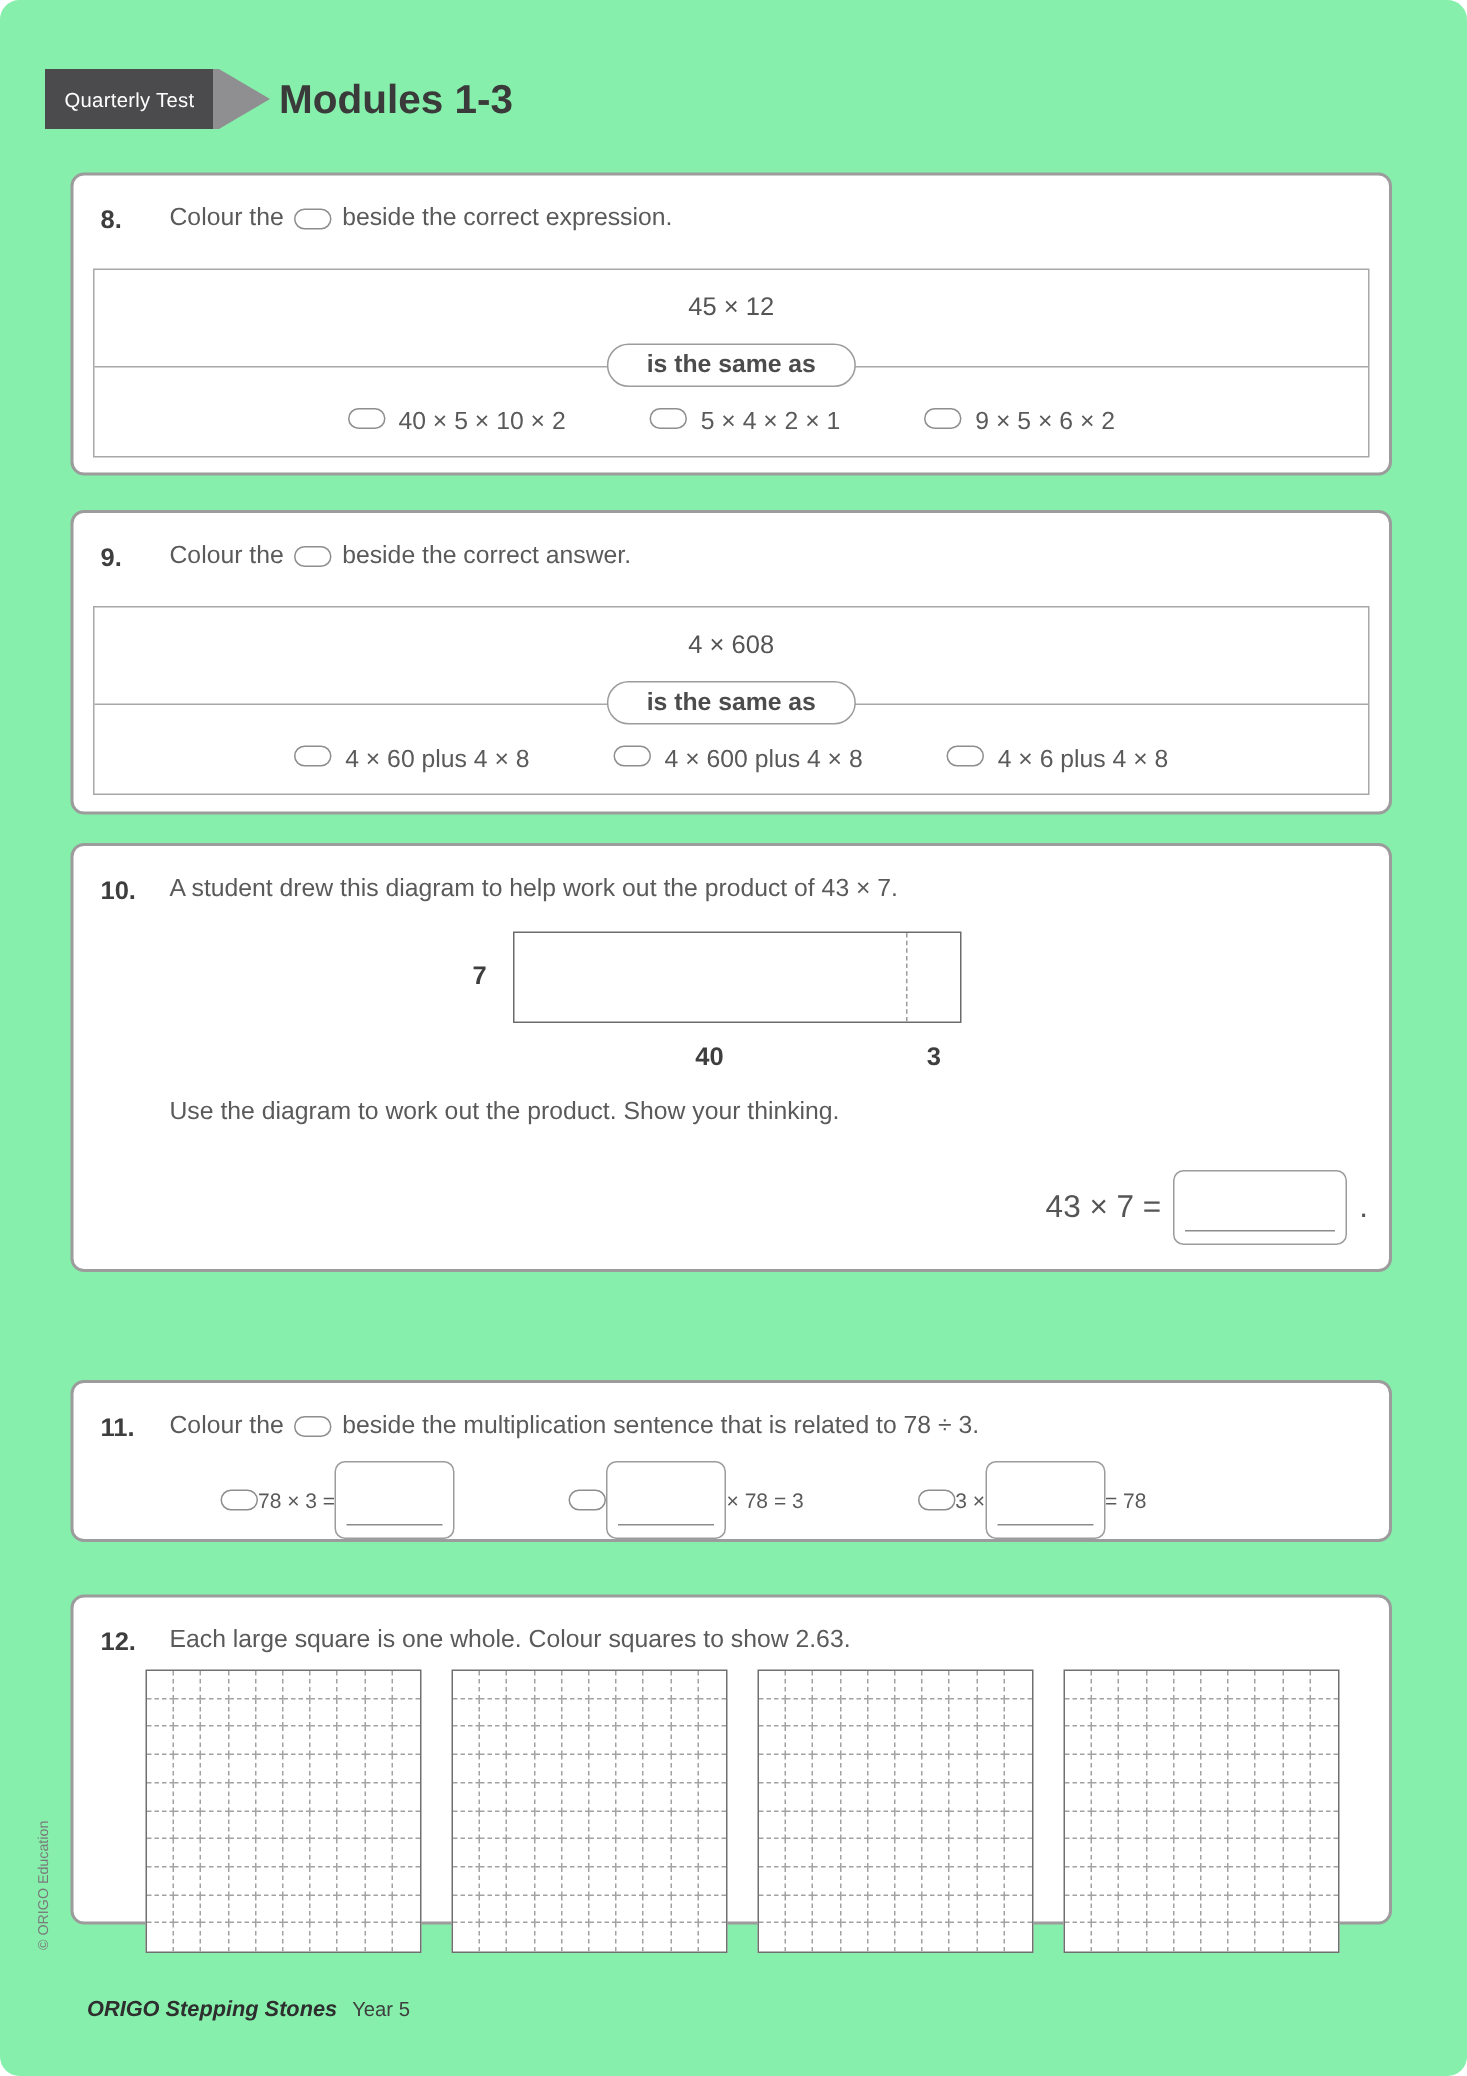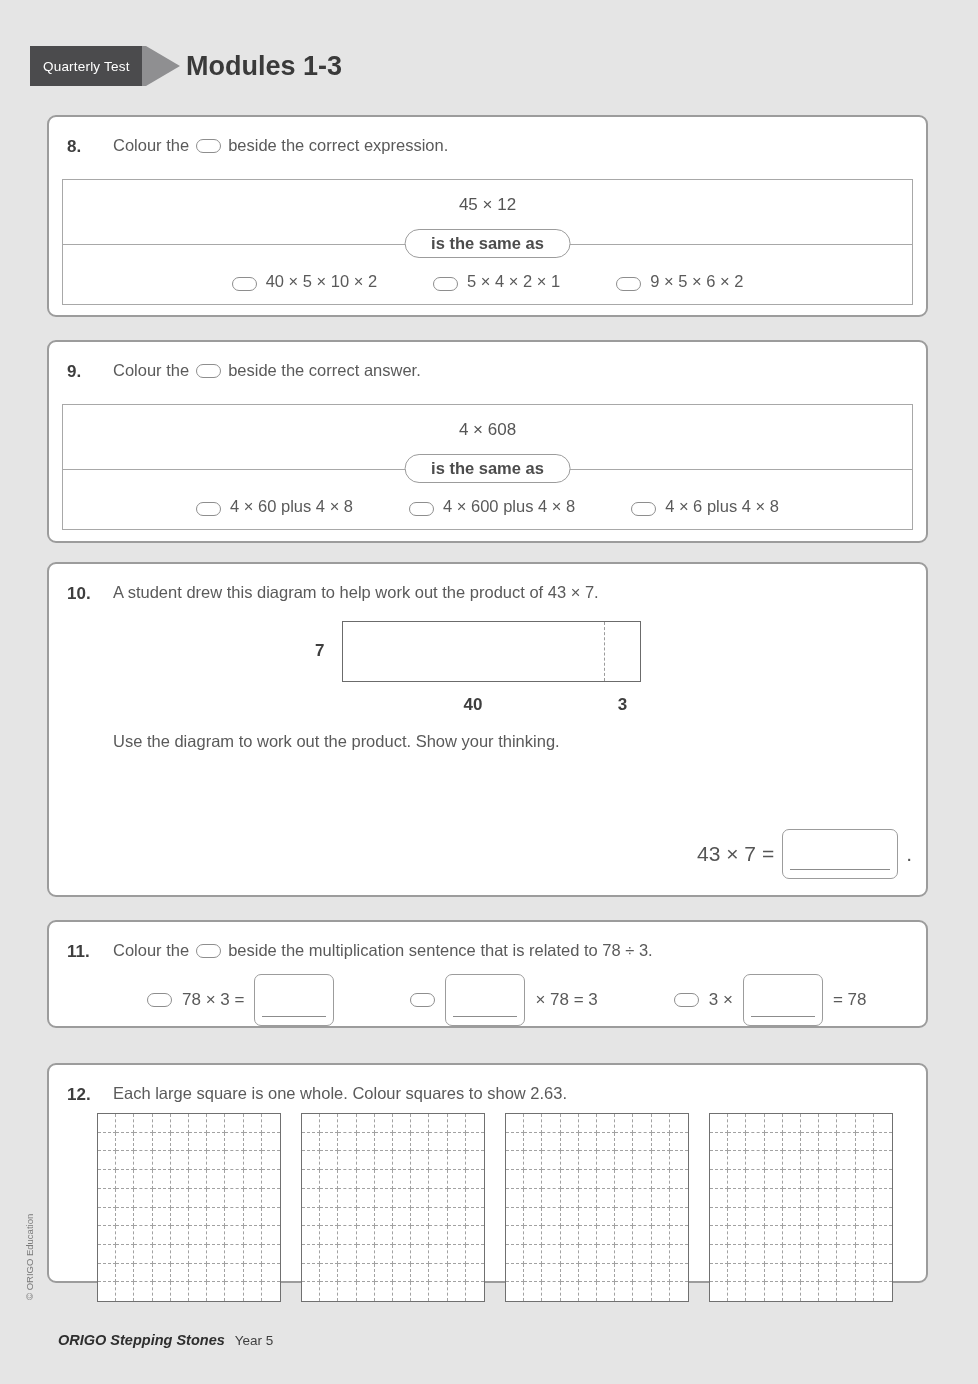--- a/index.html
+++ b/index.html
@@ -1,68 +1,68 @@
 <!DOCTYPE html>
 <html><head>
 <meta charset="utf-8">
 <style>
   * { box-sizing: border-box; margin: 0; padding: 0; }
   html, body { background: #ffffff; }
   body { font-family: "Liberation Sans", sans-serif; }
-  .page { position: relative; width: 978px; height: 1384px; background: #e5e5e5; overflow: hidden; }
+  .page { position: relative; width: 978px; height: 1384px; background: #86efac; overflow: hidden; border-radius: 13px; }
 
   
   .header-tag { position: absolute; left: 30px; top: 46px; width: 150px; height: 40px;
     clip-path: polygon(0 0, 116px 0, 150px 20px, 116px 40px, 0 40px);
     background: linear-gradient(90deg, #4b4b4d 0, #4b4b4d 112px, #8f8f91 112px);
     display: flex; align-items: center; padding-left: 13px; }
   .header-tag-label { color: #ffffff; font-size: 13.5px; font-weight: 500; letter-spacing: .2px; }
   .header-title { position: absolute; left: 186px; top: 51px; font-size: 27px; font-weight: 700; color: #3a3a3a; }
 
   
   .qbox { position: absolute; left: 47px; width: 881px; border: 2px solid #9c9c9c; border-radius: 9px; background: #fff; }
   .q8  { top: 115px;  height: 202px; }
   .q9  { top: 340px;  height: 203px; }
-  .q10 { top: 562px;  height: 335px; }
+  .q10 { top: 562px;  height: 286px; }
   .q11 { top: 920px;  height: 108px; }
   .q12 { top: 1063px; height: 220px; }
 
   .qnum { position: absolute; left: 18px; top: 20px; font-weight: 700; color: #3e3e3e; font-size: 17px; }
   .prompt { position: absolute; left: 64px; top: 19px; font-size: 16.5px; color: #5a5a5a;
     display: flex; align-items: center; gap: 7px; white-space: nowrap; }
 
   .oval { width: 25px; height: 14px; border: 1.6px solid #8e8e8e; border-radius: 9px;
     background: #fff; flex: none; display: inline-block; }
 
   
   .inner-box { position: absolute; left: 13px; right: 13px; top: 62px; height: 126px;
     border: 1.2px solid #a8a8a8; background: #fff; }
   .expr { position: absolute; top: 15px; left: 0; width: 100%; text-align: center; font-size: 17px; color: #555555; }
   .divider { position: absolute; left: 0; right: 0; top: 64px; border-top: 1.2px solid #a8a8a8; }
   .pill { position: absolute; left: 50%; top: 49px; transform: translateX(-50%);
     background: #fff; border: 1.8px solid #9c9c9c; border-radius: 16px;
     padding: 4px 26px; font-weight: 700; font-size: 16.5px; color: #4c4c4c; z-index: 2; white-space: nowrap; }
   .options-row { position: absolute; left: 0; right: 0; bottom: 13px;
     display: flex; justify-content: center; align-items: center; gap: 56px; }
-  .option { display: flex; align-items: flex-end; gap: 9px; font-size: 16.5px; color: #5a5a5a; white-space: nowrap; }
+  .option { display: flex; align-items: flex-start; gap: 9px; font-size: 16.5px; color: #5a5a5a; white-space: nowrap; }
 
   
   .diagram-rect { position: absolute; left: 293px; top: 57px; width: 299px; height: 61px; border: 1.6px solid #6b6b6b; background: #fff; }
   .diagram-dash { position: absolute; top: 0; bottom: 0; left: 261px; border-left: 1.6px dashed #9b9b9b; }
   .diag-side-label { position: absolute; left: 266px; top: 77px; font-weight: 700; color: #3e3e3e; font-size: 17px; }
   .diag-bottom-left { position: absolute; left: 293px; top: 131px; width: 262px; text-align: center; font-weight: 700; font-size: 17px; color: #3e3e3e; }
   .diag-bottom-right { position: absolute; left: 555px; top: 131px; width: 37px; text-align: center; font-weight: 700; font-size: 17px; color: #3e3e3e; }
   .instruction { position: absolute; left: 64px; top: 168px; font-size: 16.5px; color: #5a5a5a; }
   .answer-row { position: absolute; right: 14px; bottom: 16px; display: flex; align-items: center; gap: 8px; font-size: 21px; color: #555555; }
   .answer-box { width: 116px; height: 50px; border: 1.5px solid #9c9c9c; border-radius: 7px; position: relative; background: #fff; display: inline-block; }
   .answer-line { position: absolute; left: 7px; right: 7px; bottom: 8px; border-top: 1.4px solid #8c8c8c; }
 
   
   .q11-row { position: absolute; left: 98px; right: 20px; top: 52px; display: flex; align-items: center; gap: 76px; }
-  .q11-option { display: flex; align-items: center; gap: 10px; font-size: 17px; color: #5a5a5a; white-space: nowrap; }
+  .q11-option { display: flex; align-items: center; font-size: 14px; color: #5a5a5a; white-space: nowrap; }
   .small-answer-box { width: 80px; height: 52px; border: 1.5px solid #9c9c9c; border-radius: 7px; position: relative; background: #fff; display: inline-block; }
   .opt-text:empty { display: none; }
 
   
   .grids-row { position: absolute; left: 48px; top: 48px; display: flex; gap: 20px; }
   .grid { width: 184px; height: 189px; border: 1.5px solid #707070; background: #fff;
     display: grid; grid-template-columns: repeat(10, 1fr); grid-template-rows: repeat(10, 1fr); }
   .grid .cell { border-right: 1px dashed #a2a2a2; border-bottom: 1px dashed #a2a2a2; }
   .grid .cell:nth-child(10n) { border-right: none; }
   .grid .cell:nth-child(n+91) { border-bottom: none; }

